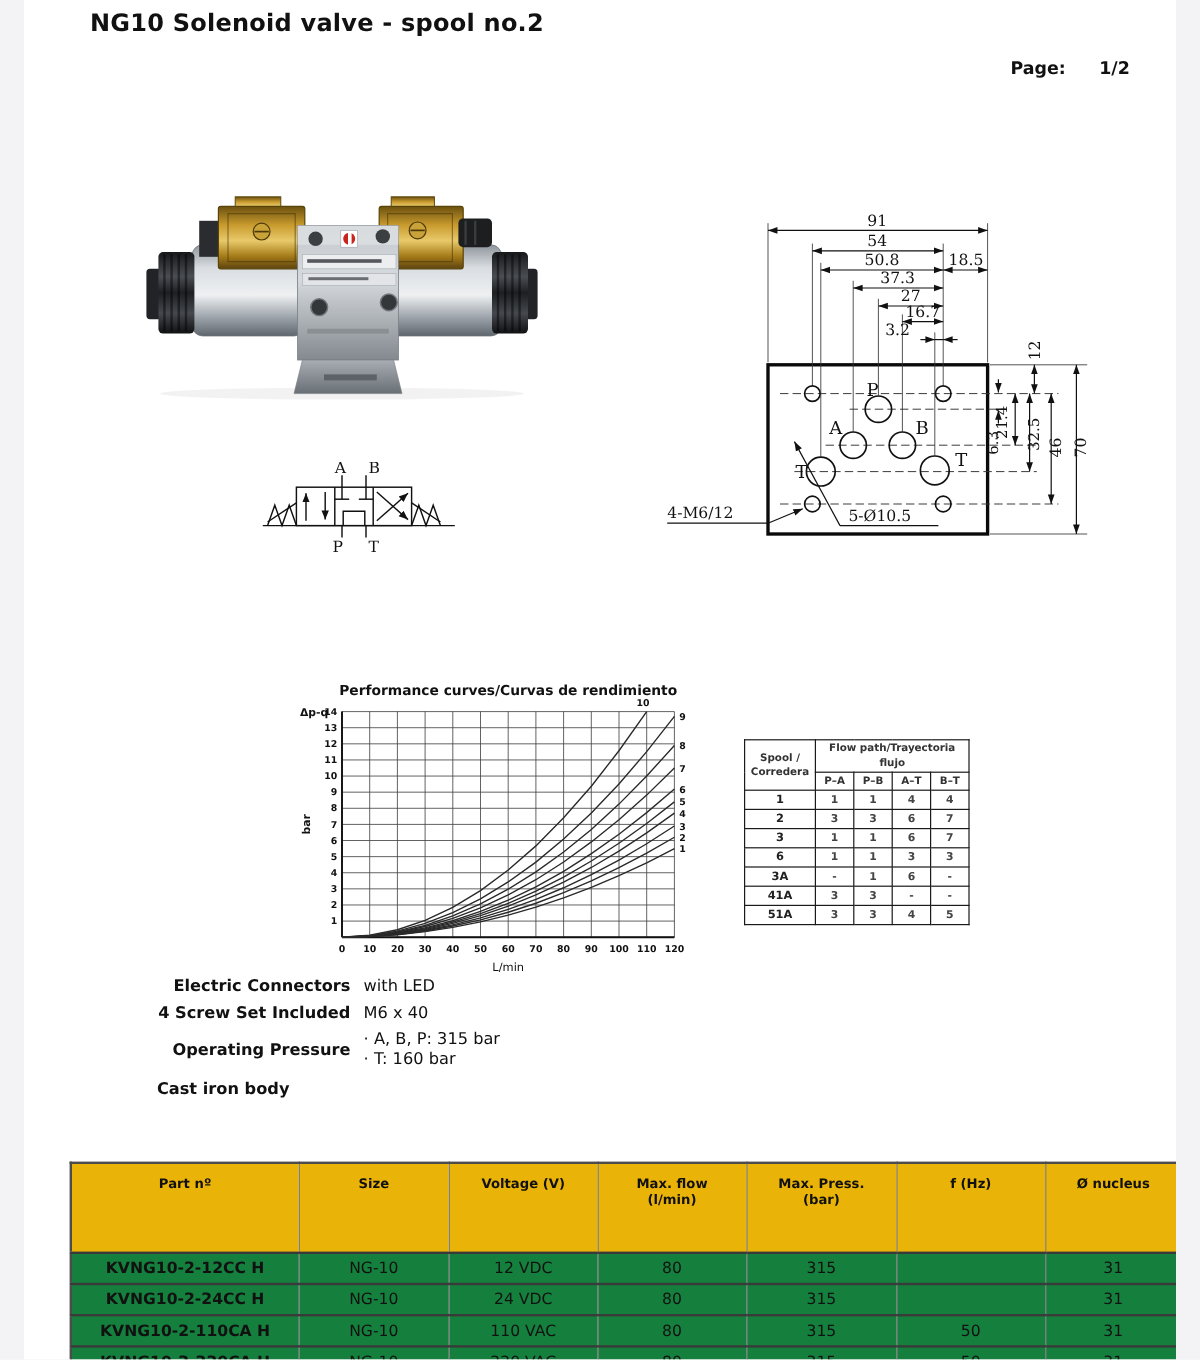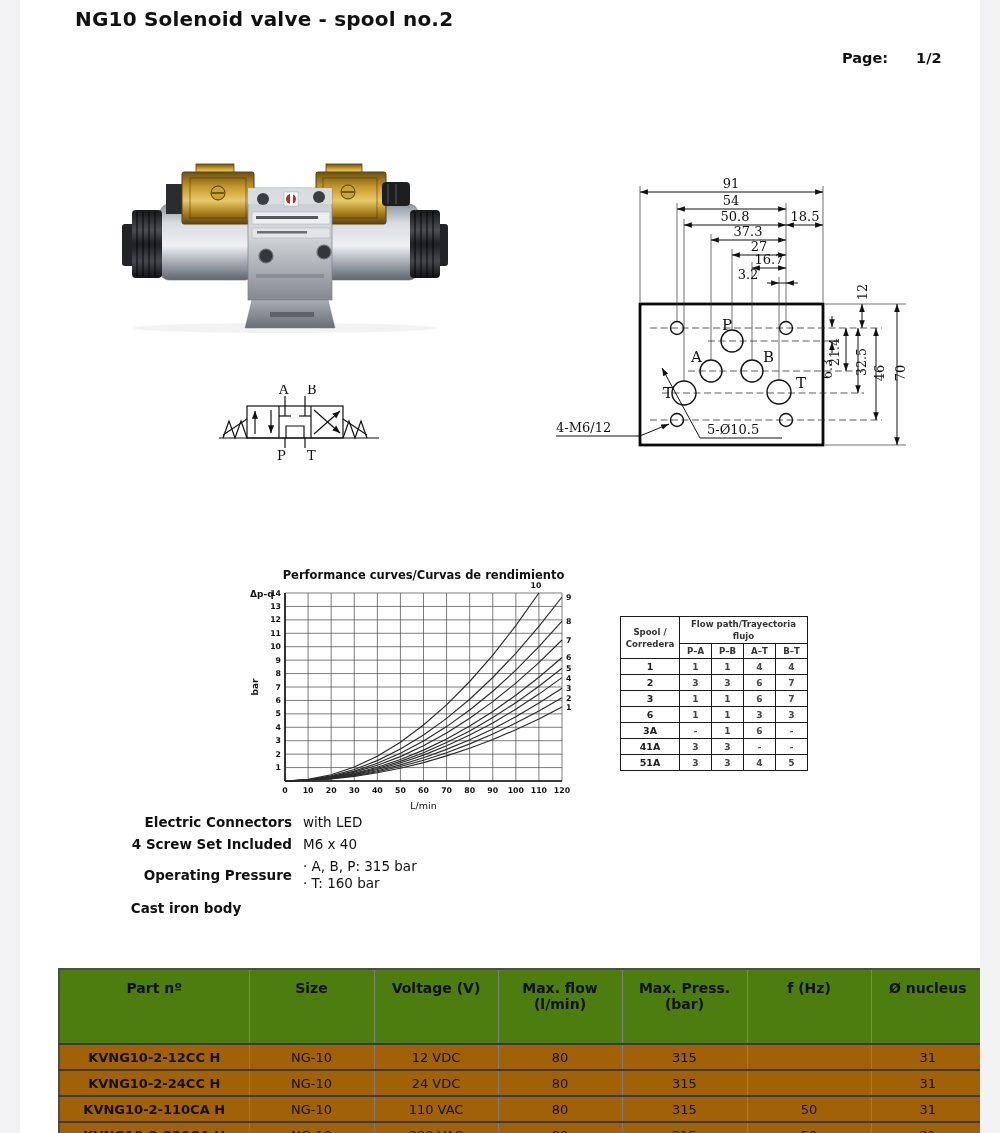--- a/index.html
+++ b/index.html
@@ -26,22 +26,22 @@
   table.spool td:first-child{width:58px;font-size:9.5px;color:#222;}
   table.spool td:not(:first-child){width:31px;color:#444;}
   .specs{position:absolute;left:60px;top:814px;width:420px;font-size:13.5px;}
   .spec-row{display:flex;margin-bottom:6px;align-items:center;}
   .spec-label{width:212px;text-align:right;font-weight:bold;flex:none;}
   .spec-value{margin-left:11px;}
   .spec-value .v2{margin-top:1px;}
   .spec-footer{margin-top:9px;width:212px;text-align:center;font-weight:bold;}
   .parts-wrap{position:absolute;left:38px;top:968px;width:928px;}
   table.parts{border-collapse:collapse;width:928px;table-layout:fixed;border:2px solid #4c4c4c;}
-  table.parts th{background:#4d7c0f;font-size:14px;font-weight:bold;border:1px solid #808080;border-bottom:2px solid #3a3a3a;height:62px;vertical-align:top;padding-top:10px;}
-  table.parts td{font-size:13px;text-align:center;border:1px solid #808080;border-top:2px solid #3a3a3a;height:22px;background:#a16207;}
+  table.parts th{background:#eab308;font-size:11px;font-weight:bold;border:1px solid #808080;border-bottom:2px solid #3a3a3a;height:62px;vertical-align:top;padding-top:10px;}
+  table.parts td{font-size:13px;text-align:center;border:1px solid #808080;border-top:2px solid #3a3a3a;height:22px;background:#15803d;}
   table.parts td:first-child{font-weight:bold;}
 </style>
 </head>
 <body>
 
 <div class="page">
 
   <div class="doc-title">NG10 Solenoid valve - spool no.2</div>
 
   <div class="page-indicator">

